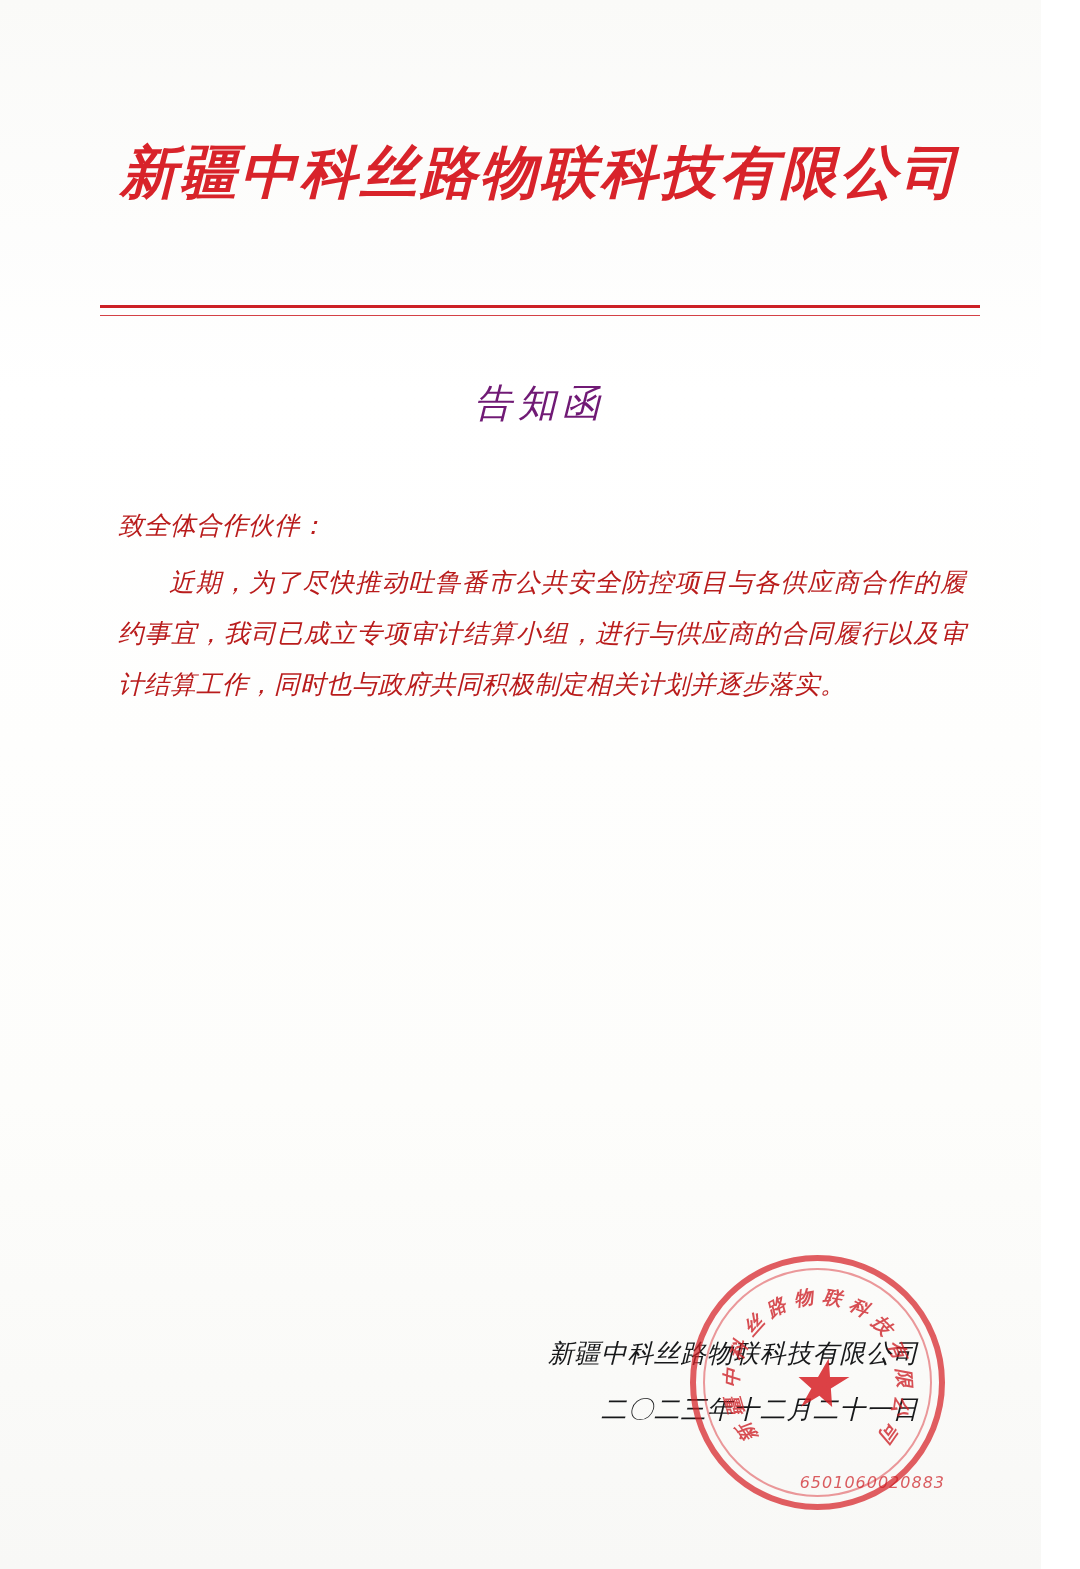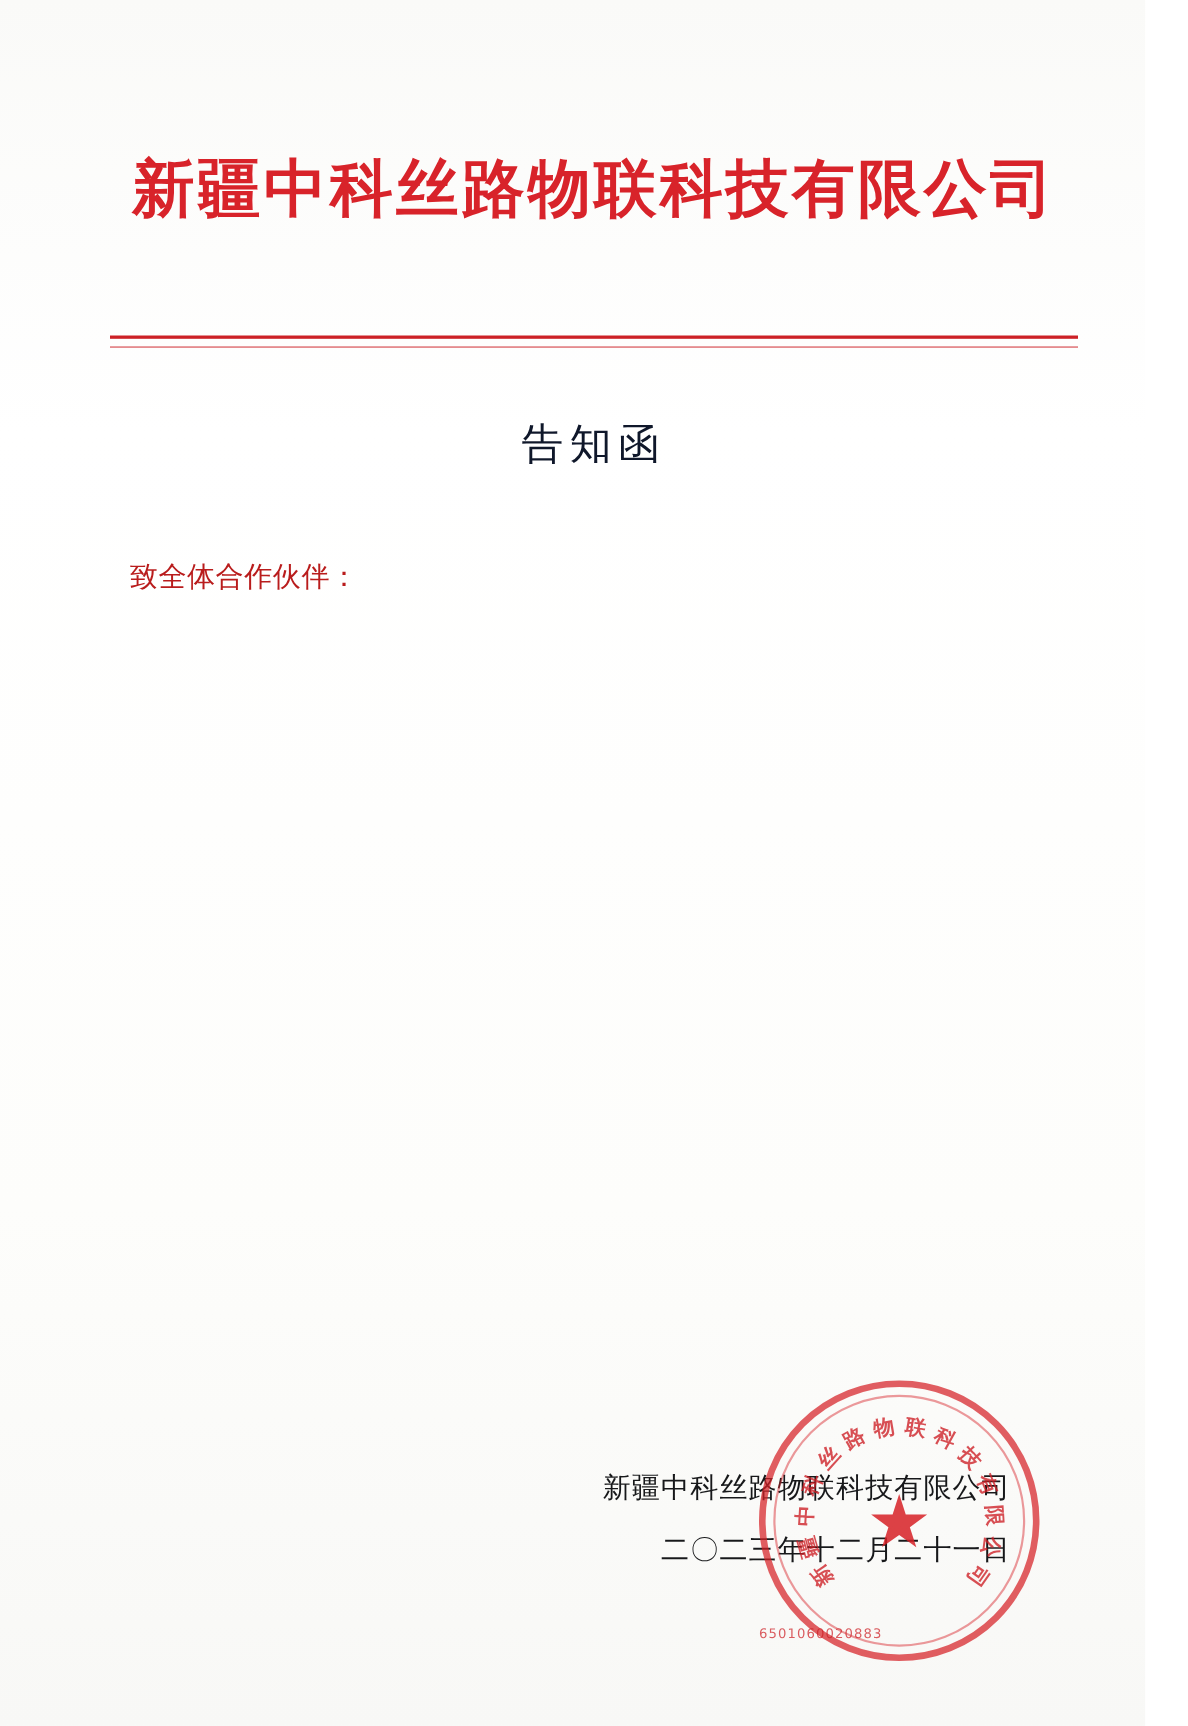--- a/index.html
+++ b/index.html
@@ -13,20 +13,21 @@
     font-family: "DejaVu Serif", "Liberation Serif", serif;
     overflow: hidden;
   }
 
   .page {
     position: relative;
     width: 1041px;
     height: 1569px;
     background: #fdfdfc;
     box-sizing: border-box;
+    font-style: italic;
   }
 
   
   .paper-shade {
     position: absolute;
     inset: 0;
     background:
       linear-gradient(180deg, rgba(250,250,248,1) 0%, rgba(255,255,255,1) 25%, rgba(253,253,251,1) 70%, rgba(248,248,246,1) 100%);
     pointer-events: none;
   }
@@ -74,21 +75,21 @@
   }
 
   .doc-title {
     position: absolute;
     top: 378px;
     left: 0;
     width: 1080px;
     text-align: center;
     font-size: 38px;
     letter-spacing: 6px;
-    color: #0f172a;
+    color: #701a75;
   }
 
   .body-block {
     position: absolute;
     top: 500px;
     left: 118px;
     width: 848px;
     color: #b91c1c;
     font-size: 25.5px;
     line-height: 51px;
@@ -165,23 +166,23 @@
     font-size: 19px;
     font-weight: bold;
     color: rgba(205, 30, 36, 0.78);
     transform-origin: 0 0;
   }
   .seal-bottom-text {
     position: absolute;
     left: 0;
     right: 0;
     bottom: 18px;
-    text-align: left;
+    text-align: right;
     font-family: "DejaVu Sans", "Liberation Sans", sans-serif;
-    font-size: 12px;
+    font-size: 16px;
     letter-spacing: 1px;
     color: rgba(205, 30, 36, 0.72);
   }
 </style>
 </head>
 <body>
 
 <div class="page">
   <div class="paper-shade"></div>
 
@@ -191,20 +192,21 @@
 
   <div class="rule-wrap">
     <div class="rule-thick"></div>
     <div class="rule-thin"></div>
   </div>
 
   <div class="doc-title">告知函</div>
 
   <div class="body-block">
     <p class="salutation">致全体合作伙伴：</p>
+    <p class="para">近期，为了尽快推动吐鲁番市公共安全防控项目与各供应商合作的履约事宜，我司已成立专项审计结算小组，进行与供应商的合同履行以及审计结算工作，同时也与政府共同积极制定相关计划并逐步落实。</p>
   </div>
 
   <div class="signature">
     <div class="sign-line">新疆中科丝路物联科技有限公司</div>
     <div class="sign-line">二〇二三年十二月二十一日</div>
   </div>
 
   <div class="seal">
     <div class="seal-outer"></div>
     <div class="seal-inner-ring"></div>

